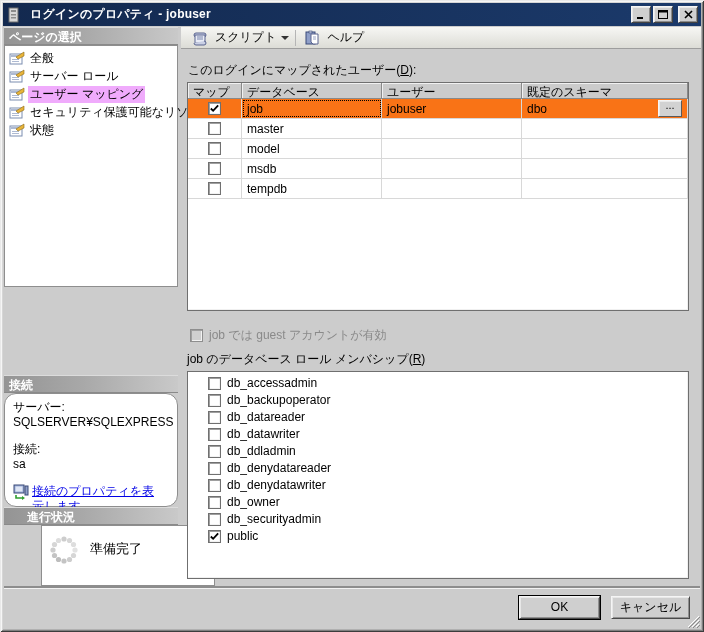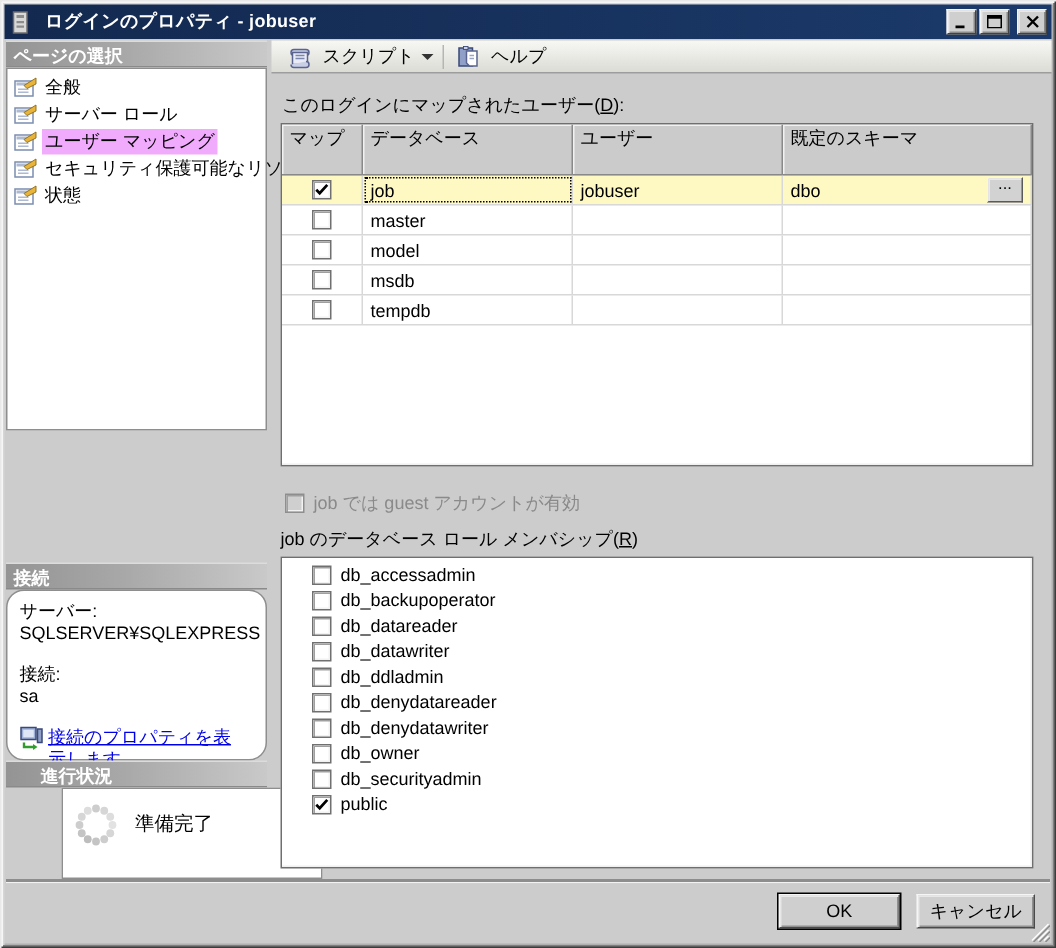--- a/index.html
+++ b/index.html
@@ -42,31 +42,31 @@
   .tool-btn{display:flex;align-items:center;height:20px;padding:0 4px;cursor:default;}
   .tool-label{margin-left:4px;}
   .drop-arrow{width:0;height:0;border-left:4px solid transparent;border-right:4px solid transparent;border-top:4px solid #333;margin-left:5px;}
   .tool-sep{width:1px;height:16px;background:#b5b5b5;margin:0 4px 0 2px;}
   
   .field-label{position:absolute;font-size:12px;}
   .field-label .ak{text-decoration:underline;}
   
   .users-table{position:absolute;left:187px;top:82px;width:502px;height:229px;background:#fff;
     border:1px solid #6f6f6f;box-shadow:inset -1px -1px 0 #f0f0f0;box-sizing:border-box;overflow:hidden;}
-  .thead{display:flex;height:34px;}
+  .thead{display:flex;height:16px;}
   .th{background:#cbcbcb;border-right:1px solid #898989;border-bottom:1px solid #898989;
     box-shadow:inset 1px 1px 0 #f1f1f1;padding:1px 5px;box-sizing:border-box;white-space:nowrap;overflow:hidden;}
   .c0{width:54px;flex:0 0 54px;}
   .c1{width:140px;flex:0 0 140px;}
   .c2{width:140px;flex:0 0 140px;}
   .c3{flex:1 1 auto;min-width:0;}
   .trow{display:flex;height:19px;border-bottom:1px solid #d8d8d8;align-items:stretch;}
   .tcell{border-right:1px solid #d8d8d8;padding:2px 5px;box-sizing:border-box;white-space:nowrap;overflow:hidden;display:flex;align-items:center;}
   .tcell.center{justify-content:center;}
-  .trow.selected{background:#fef9c3;}
+  .trow.selected{background:#f97316;}
   .trow.selected .tcell.c1{outline:1px dotted #000;outline-offset:-2px;}
   .browse-btn{margin-left:auto;width:22px;height:15px;background:#d2d2d2;font-size:11px;line-height:9px;text-align:center;
     border:1px solid;border-color:#f5f5f5 #5a5a5a #5a5a5a #f5f5f5;box-shadow:inset 1px 1px 0 #e9e9e9;cursor:default;}
   
   .cb{width:13px;height:13px;background:#fff;border:1px solid #707070;box-sizing:border-box;
     box-shadow:inset 1px 1px 0 #9f9f9f, inset -1px -1px 0 #f2f2f2;display:inline-flex;align-items:center;justify-content:center;flex:0 0 13px;}
   .cb svg{display:none;width:11px;height:11px;}
   .cb.checked svg{display:block;}
   .cb.disabled{background:#cfcfcf;border-color:#8e8e8e;}
   

